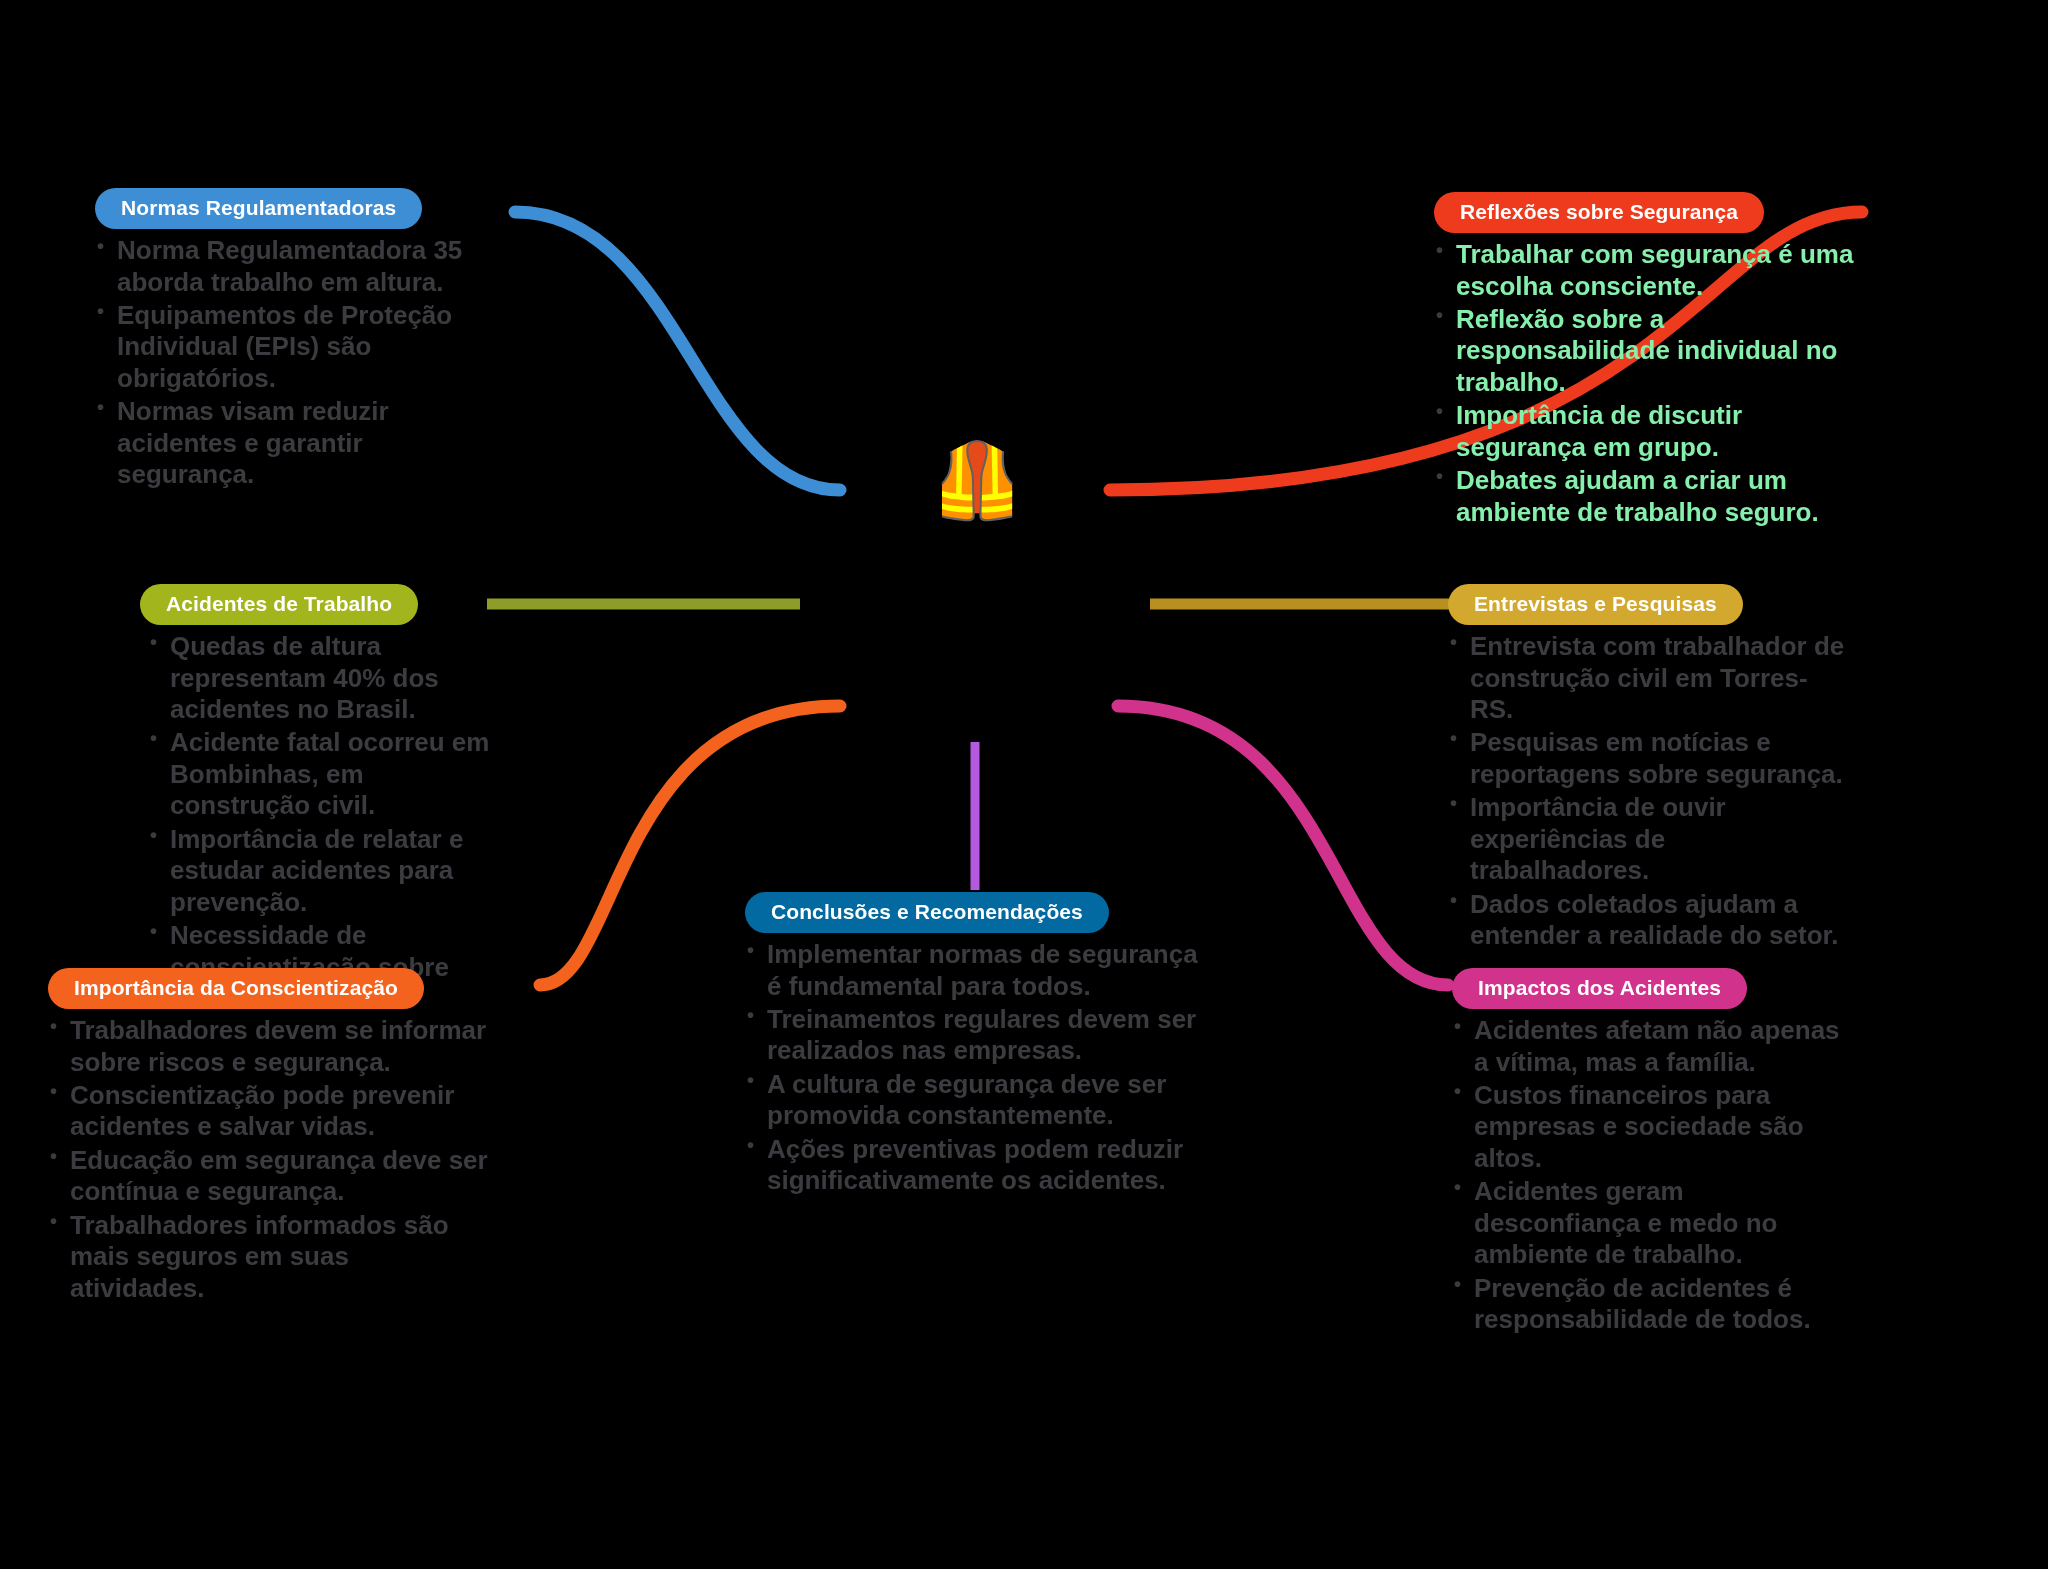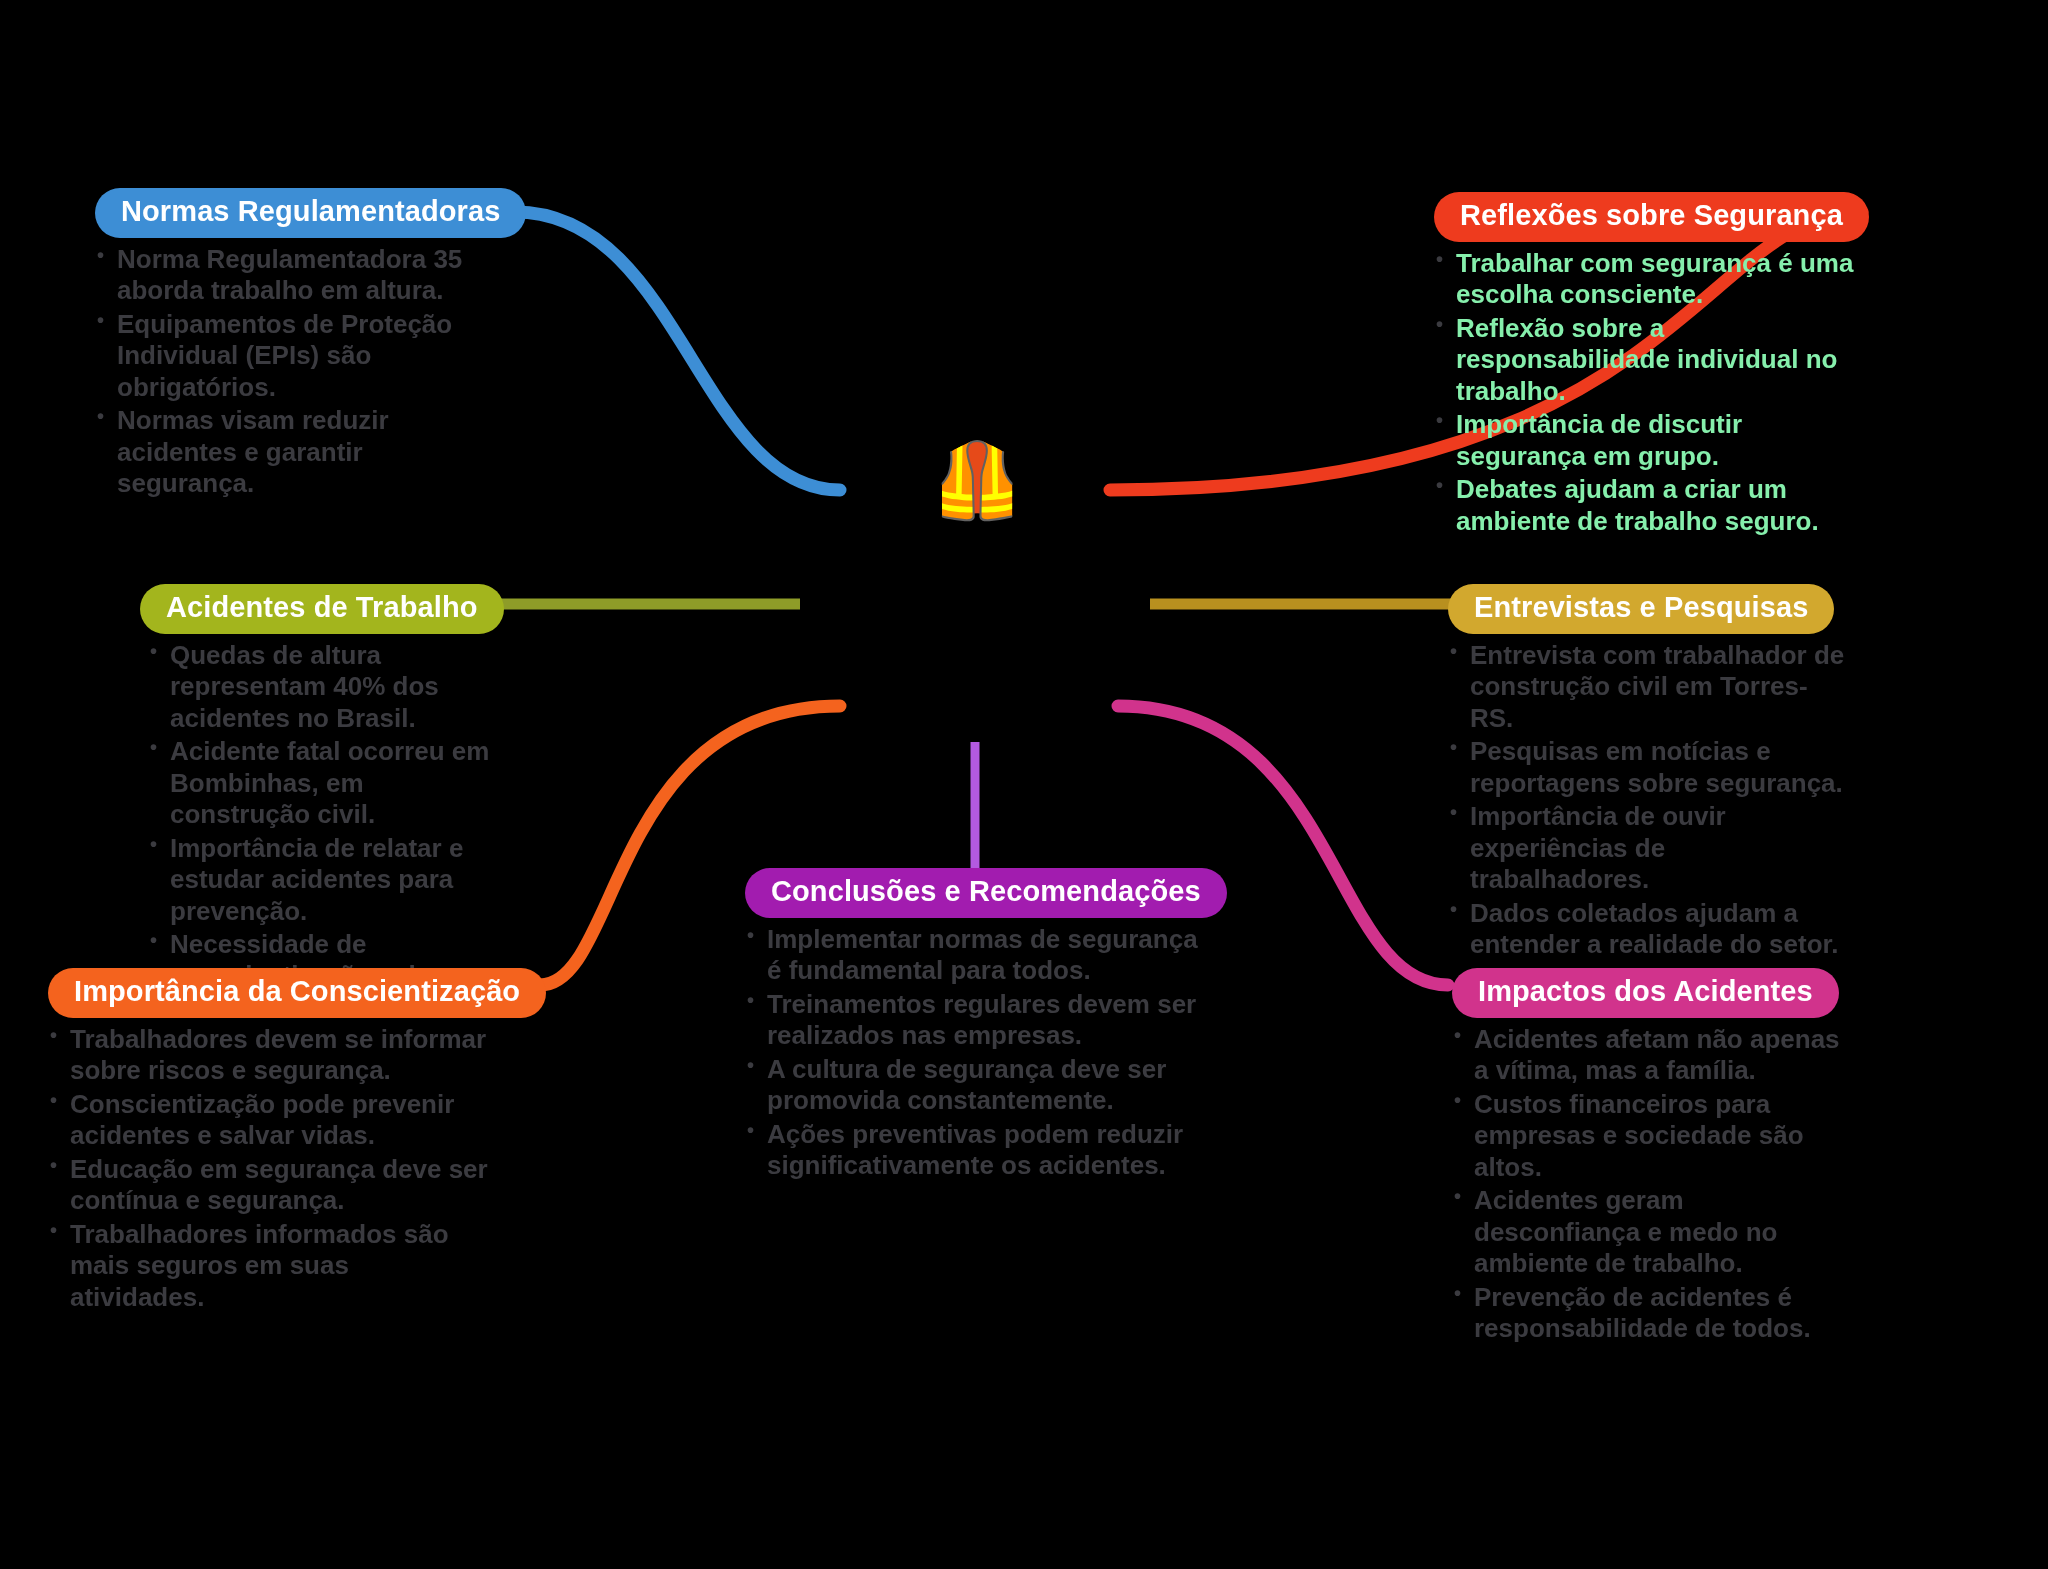--- a/index.html
+++ b/index.html
@@ -39,21 +39,21 @@
     user-select: none;
   }
   .node {
     position: absolute;
   }
   .node-pill {
     display: inline-block;
     border-radius: 30px;
     padding: 8px 26px 10px 26px;
     color: #ffffff;
-    font-size: 29px;
+    font-size: 21px;
     font-weight: bold;
     letter-spacing: 0.1px;
     white-space: nowrap;
     line-height: 1.1;
   }
   .node-list {
     list-style: none;
     margin: 6px 0 0 0;
     padding: 0;
     color: #3b3b40;
@@ -153,21 +153,21 @@
     <div class="node-pill" style="background: rgb(244, 99, 30);">Importância da Conscientização</div>
     <ul class="node-list" style="color: rgb(59, 59, 64);">
       <li>Trabalhadores devem se informar sobre riscos e segurança.</li>
       <li>Conscientização pode prevenir acidentes e salvar vidas.</li>
       <li>Educação em segurança deve ser contínua e segurança.</li>
       <li>Trabalhadores informados são mais seguros em suas atividades.</li>
     </ul>
   </div>
 
   <div class="node" id="node-conclusoes">
-    <div class="node-pill" style="background: #a21caf;">Conclusões e Recomendações</div>
+    <div class="node-pill" style="background: #0369a1; margin-top: 24px;">Conclusões e Recomendações</div>
     <ul class="node-list" style="color: rgb(59, 59, 64);">
       <li>Implementar normas de segurança é fundamental para todos.</li>
       <li>Treinamentos regulares devem ser realizados nas empresas.</li>
       <li>A cultura de segurança deve ser promovida constantemente.</li>
       <li>Ações preventivas podem reduzir significativamente os acidentes.</li>
     </ul>
   </div>
 
   <div class="node" id="node-impactos">
     <div class="node-pill" style="background: rgb(209, 51, 140);">Impactos dos Acidentes</div>

